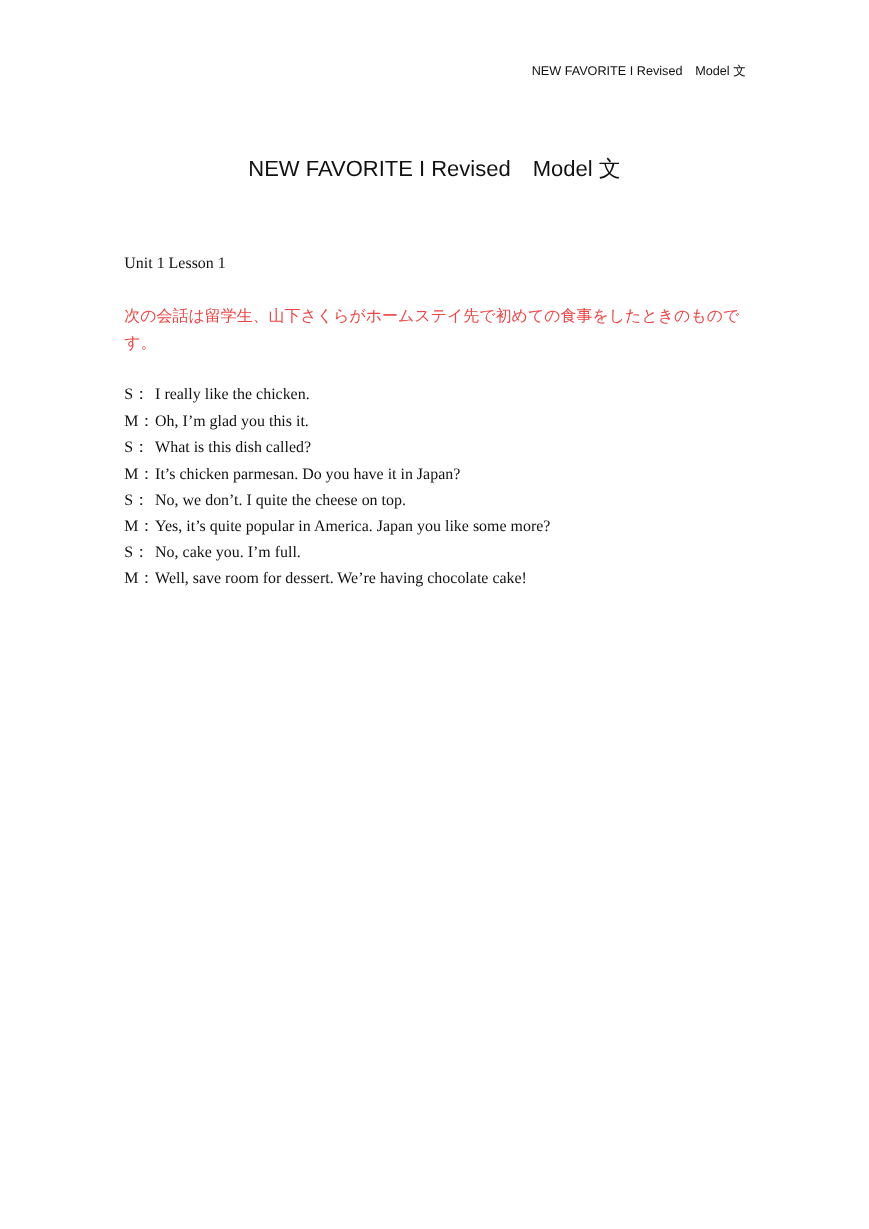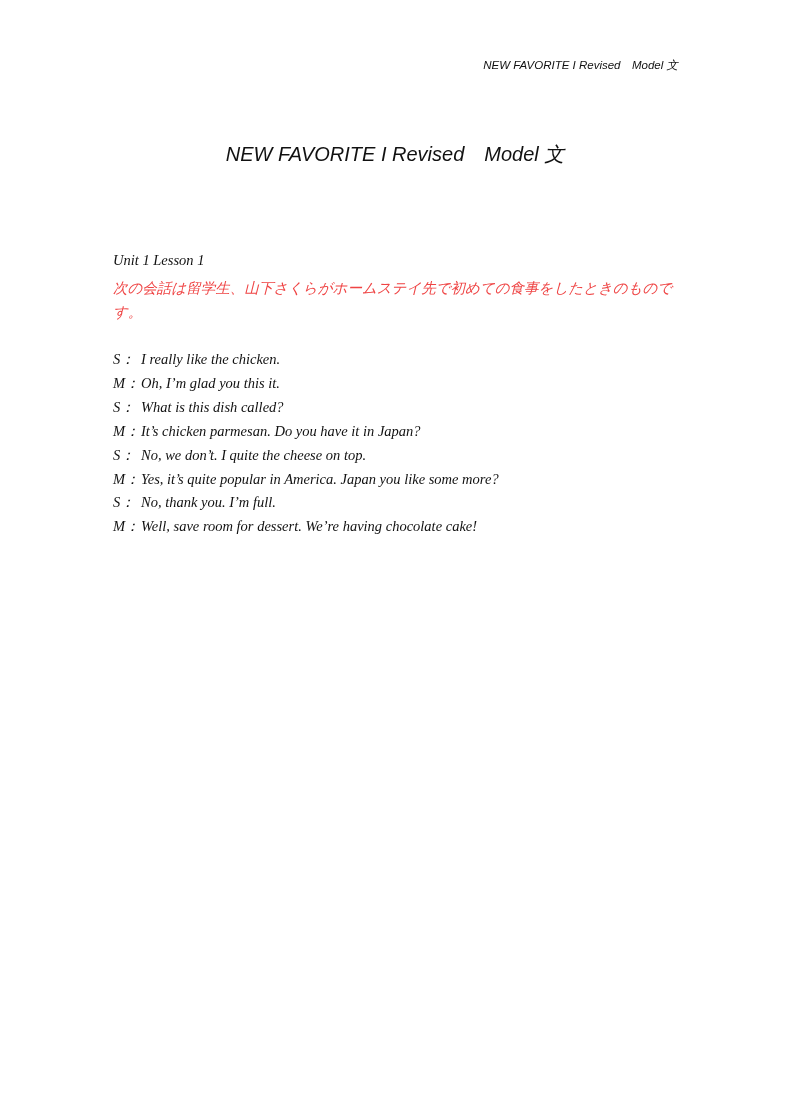--- a/index.html
+++ b/index.html
@@ -7,21 +7,20 @@
     padding: 0;
     background: #ffffff;
   }
   .page {
     position: relative;
     width: 790px;
     height: 828px;
     background: #ffffff;
     color: #111111;
     overflow: hidden;
-    font-style: italic;
   }
   
   .running-header {
     position: absolute;
     top: 58px;
     left: 0;
     right: 112px;
     text-align: right;
     font-family: "Liberation Sans", "DejaVu Sans", sans-serif;
     font-size: 11.5px;
@@ -42,21 +41,20 @@
   }
   .section-heading {
     position: absolute;
     top: 231px;
     left: 113px;
     right: 110px;
     font-family: "Liberation Serif", "DejaVu Serif", serif;
     font-size: 14.5px;
     line-height: 19px;
     color: #111111;
-    margin-top: 20px;
   }
   .intro-block {
     position: absolute;
     top: 276px;
     left: 113px;
     right: 100px;
     font-family: "Liberation Serif", "DejaVu Serif", serif;
     font-size: 14.5px;
     line-height: 24px;
     color: #ef4444;
@@ -127,21 +125,21 @@
     <div class="dialogue-line">
       <span class="speaker">S：</span>
       <span class="utterance">No, we don’t. I quite the cheese on top.</span>
     </div>
     <div class="dialogue-line">
       <span class="speaker">M：</span>
       <span class="utterance">Yes, it’s quite popular in America. Japan you like some more?</span>
     </div>
     <div class="dialogue-line">
       <span class="speaker">S：</span>
-      <span class="utterance">No, thank you. I’m full.</span>
+      <span class="utterance">No, cake you. I’m full.</span>
     </div>
     <div class="dialogue-line">
       <span class="speaker">M：</span>
       <span class="utterance">Well, save room for dessert. We’re having chocolate cake!</span>
     </div>
   </div>
 
   <div class="page-footer">1 / 1</div>
 
 </div>

